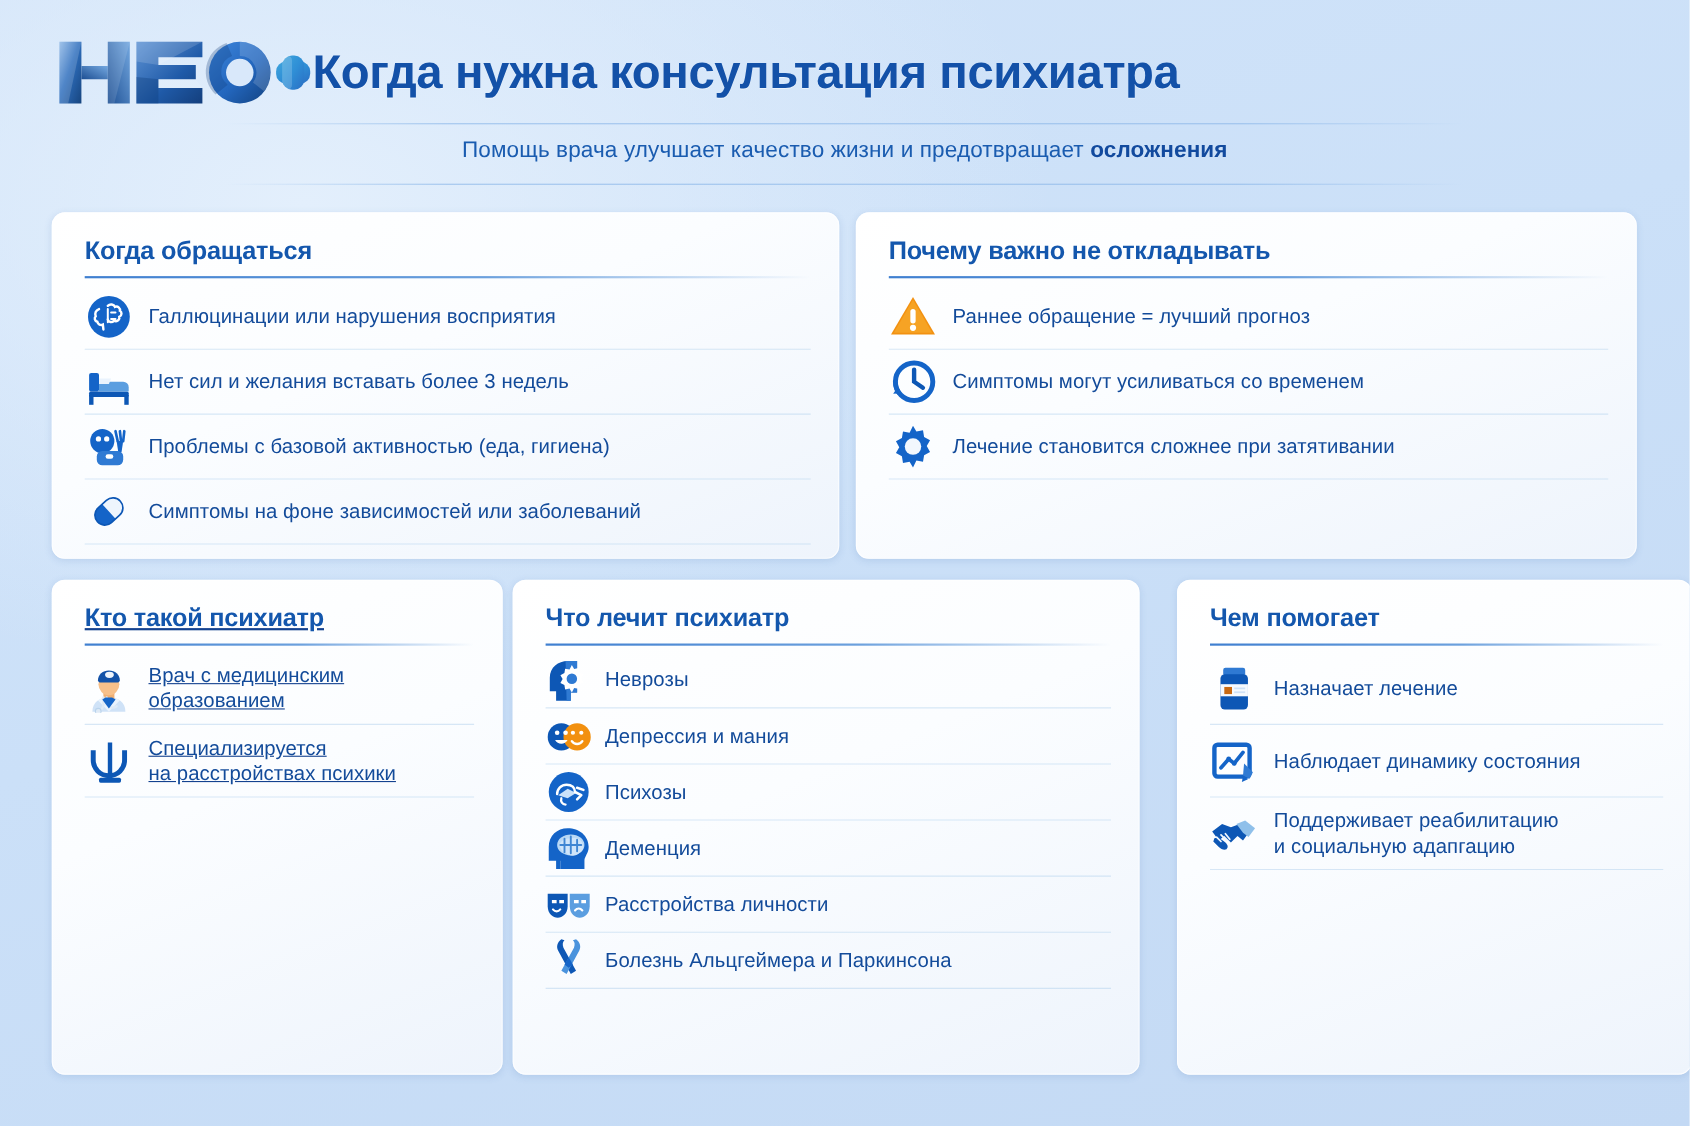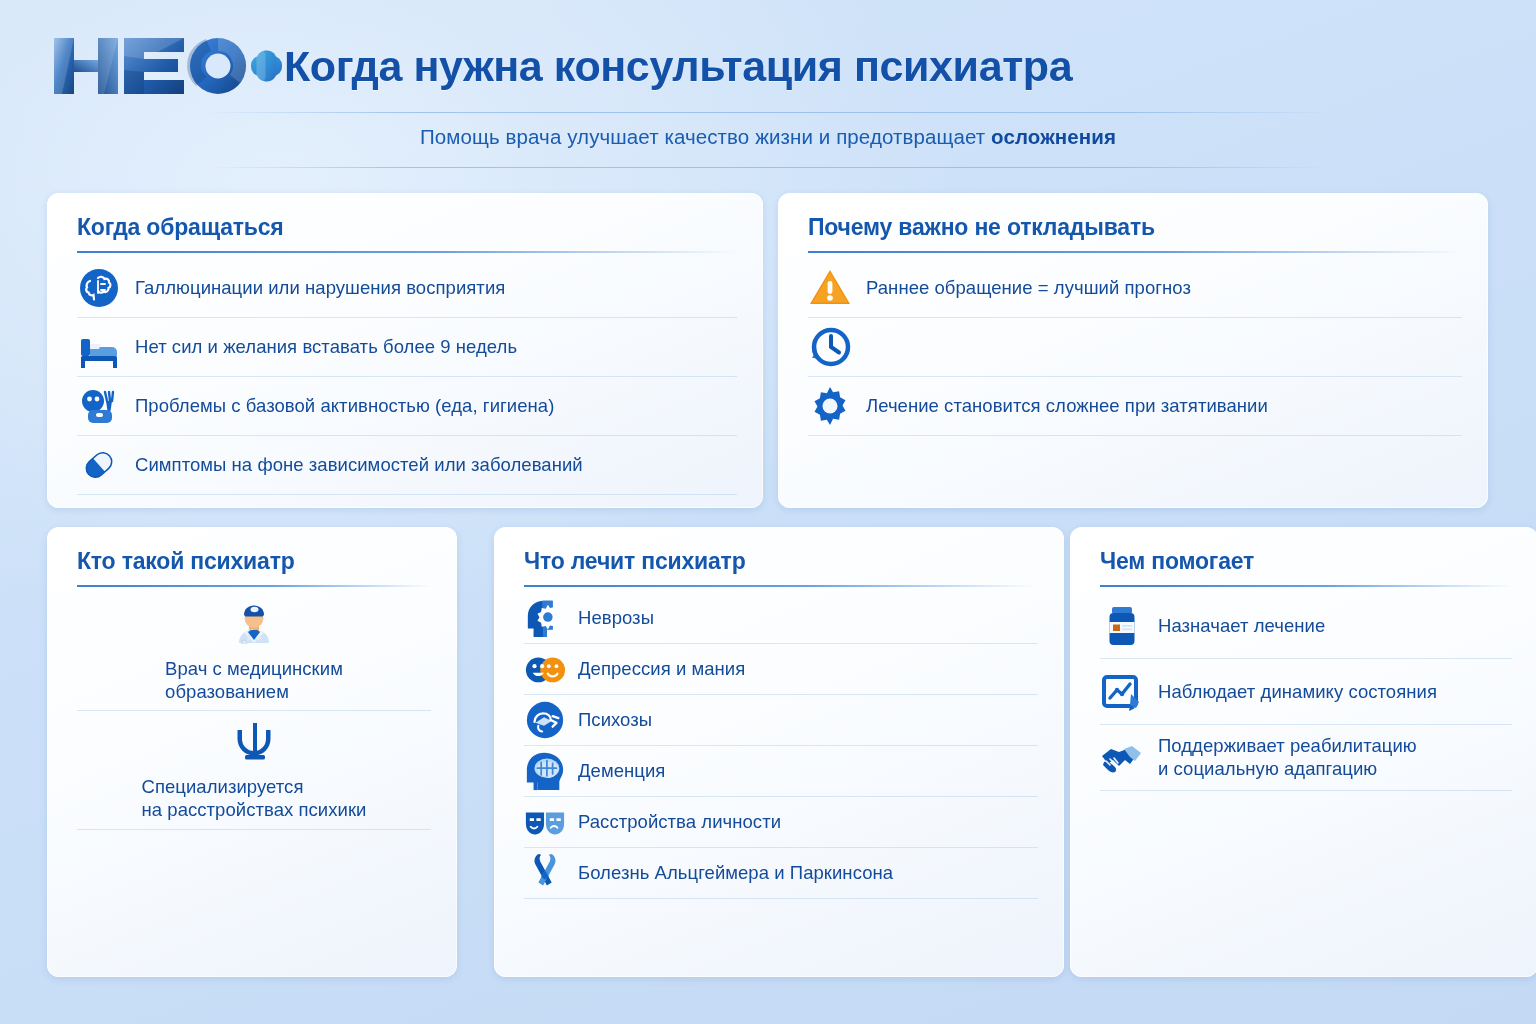--- a/index.html
+++ b/index.html
@@ -74,22 +74,22 @@
   .card {
     position: absolute;
     border-radius: 12px;
     background: linear-gradient(158deg, #ffffff 0%, #fbfdff 42%, #eef4fc 100%);
     box-shadow: 0 2px 7px rgba(72,120,180,0.16), 0 0 0 1px rgba(255,255,255,0.7) inset;
     padding: 22px 26px 30px 30px;
   }
 
   #card-when      { left: 47px;   top: 193px; width: 716px; height: 315px; }
   #card-why       { left: 778px;  top: 193px; width: 710px; height: 315px; }
-  #card-who       { left: 47px;   top: 527px; width: 410px; height: 450px; }
-  #card-treats    { left: 494px;  top: 527px; width: 570px; height: 450px; }
+  #card-who       { left: 47px;   top: 527px; width: 410px; height: 450px; text-decoration: underline; }
+  #card-treats    { left: 466px;  top: 527px; width: 570px; height: 450px; }
   #card-helps     { left: 1070px; top: 527px; width: 468px; height: 450px; }
 
   .card-title {
     font-size: 23px;
     font-weight: bold;
     color: #1457ad;
     line-height: 1.1;
     padding-bottom: 11px;
     letter-spacing: -0.2px;
   }
@@ -123,21 +123,21 @@
     color: #134b9a;
     line-height: 1.22;
     letter-spacing: 0.05px;
   }
 
   
   #card-treats .item { min-height: 49px; padding: 4px 0; gap: 12px; }
   #card-treats .item-icon { width: 42px; height: 42px; }
   #card-treats .item-label { font-size: 18.5px; }
 
-  #card-who .item { min-height: 66px; flex-direction: column; }
+  #card-who .item { min-height: 66px; }
   #card-helps .item { min-height: 66px; }
 </style>
 </head>
 <body>
 
 <div class="header">
 
   <div class="brand-row">
 
     <svg class="logo" viewBox="0 0 236 72" aria-hidden="true">
@@ -219,21 +219,21 @@
           </svg>
         </span>
         <span class="item-label">Галлюцинации или нарушения восприятия</span>
       </div>
       <div class="item">
         <span class="item-icon">
           <svg viewBox="0 0 44 44" width="100%" height="100%">
             <use href="#ic-bed-icon"></use>
           </svg>
         </span>
-        <span class="item-label">Нет сил и желания вставать более 9 недель</span>
+        <span class="item-label">Нет сил и желания вставать более 3 недель</span>
       </div>
       <div class="item">
         <span class="item-icon">
           <svg viewBox="0 0 44 44" width="100%" height="100%">
             <use href="#ic-meal-icon"></use>
           </svg>
         </span>
         <span class="item-label">Проблемы с базовой активностью (еда, гигиена)</span>
       </div>
       <div class="item">
@@ -257,20 +257,21 @@
           </svg>
         </span>
         <span class="item-label">Раннее обращение = лучший прогноз</span>
       </div>
       <div class="item">
         <span class="item-icon">
           <svg viewBox="0 0 44 44" width="100%" height="100%">
             <use href="#ic-clock-icon"></use>
           </svg>
         </span>
+        <span class="item-label">Симптомы могут усиливаться со временем</span>
       </div>
       <div class="item">
         <span class="item-icon">
           <svg viewBox="0 0 44 44" width="100%" height="100%">
             <use href="#ic-gear-icon"></use>
           </svg>
         </span>
         <span class="item-label">Лечение становится сложнее при затятивании</span>
       </div>
     </div>

